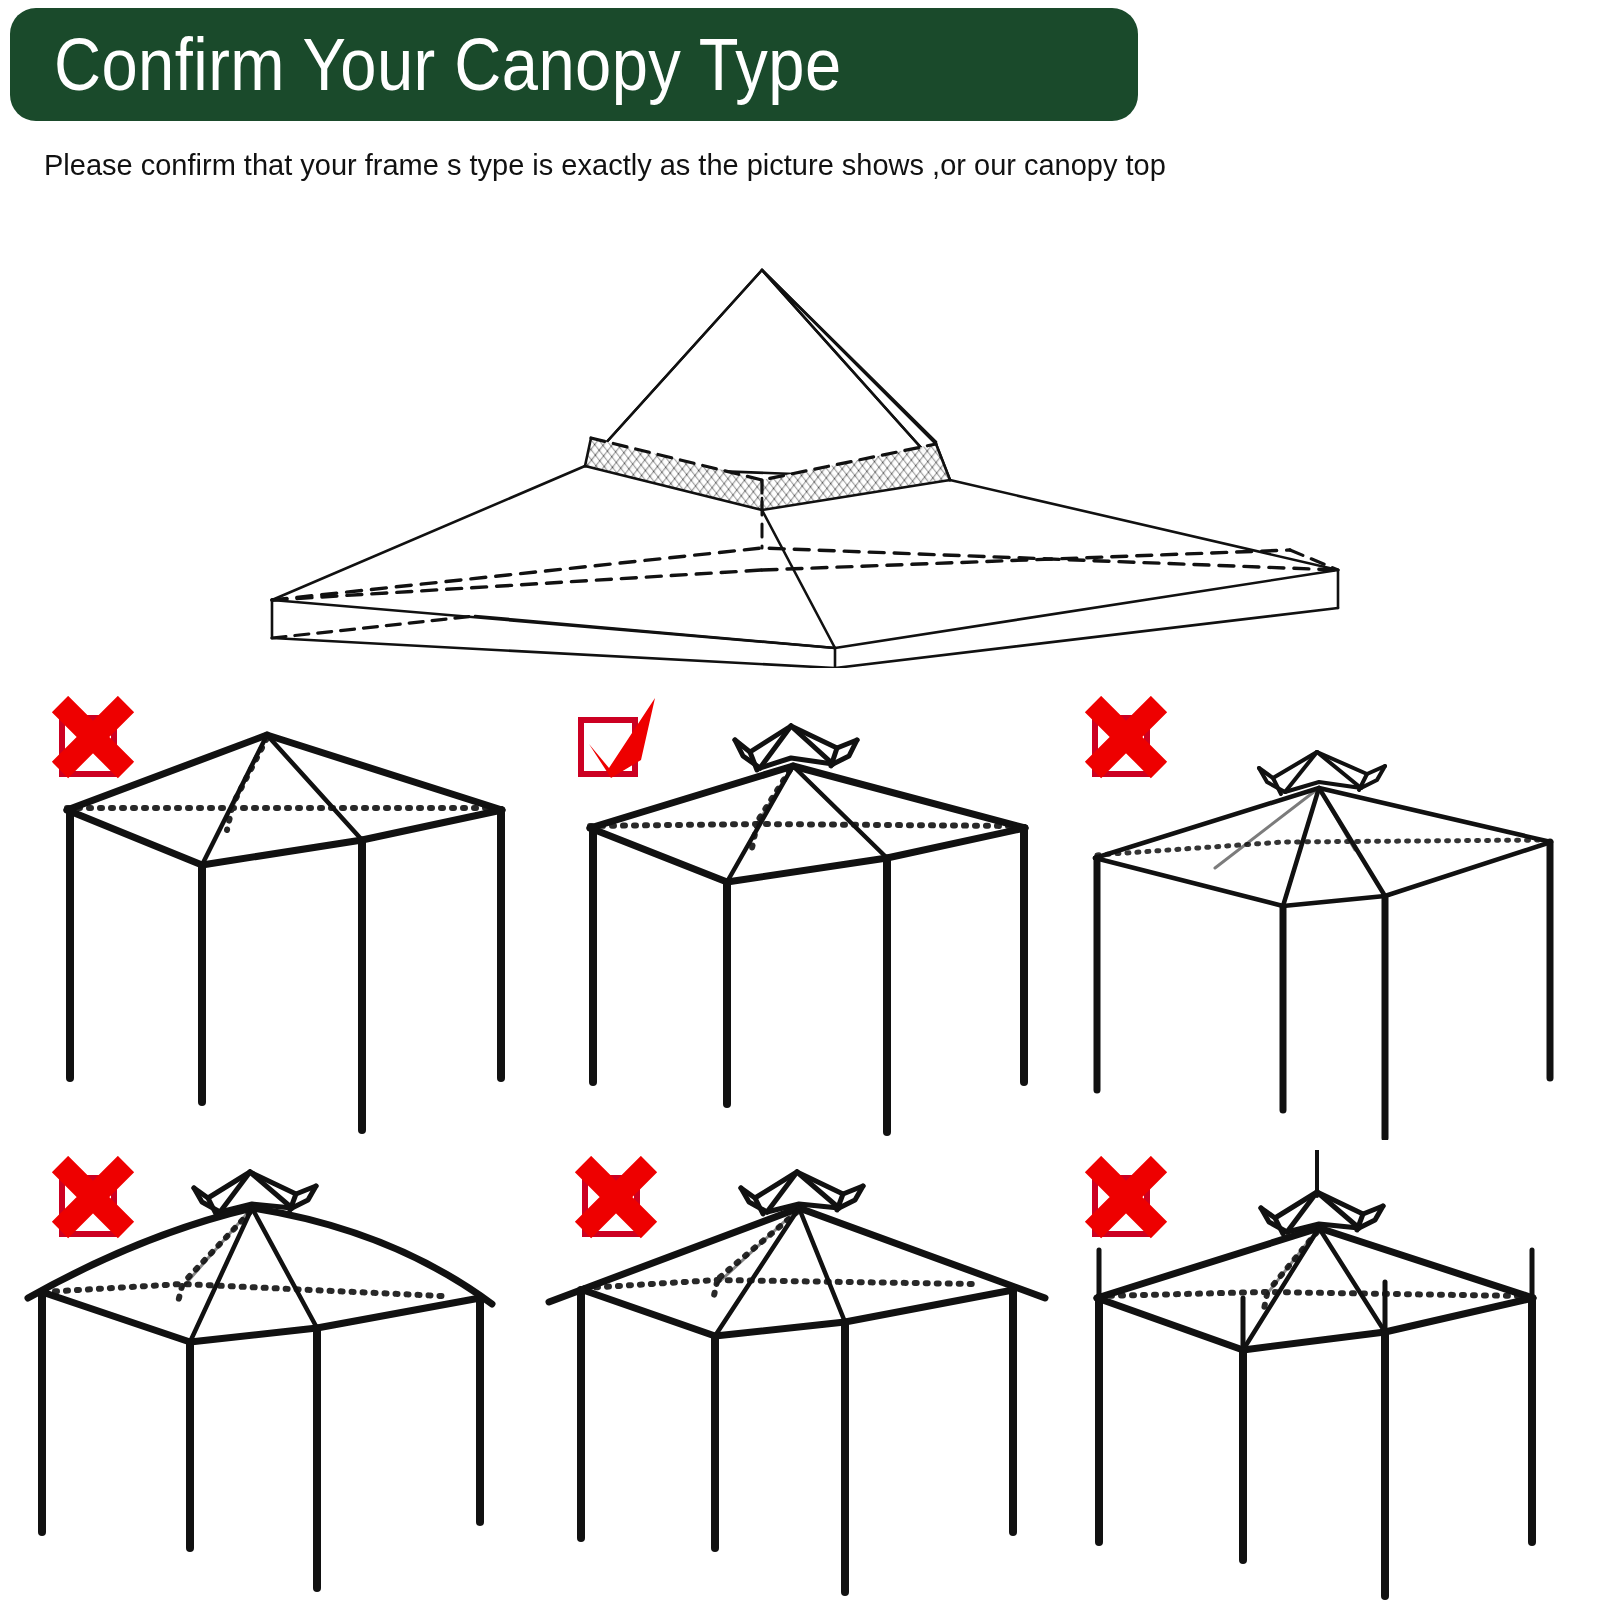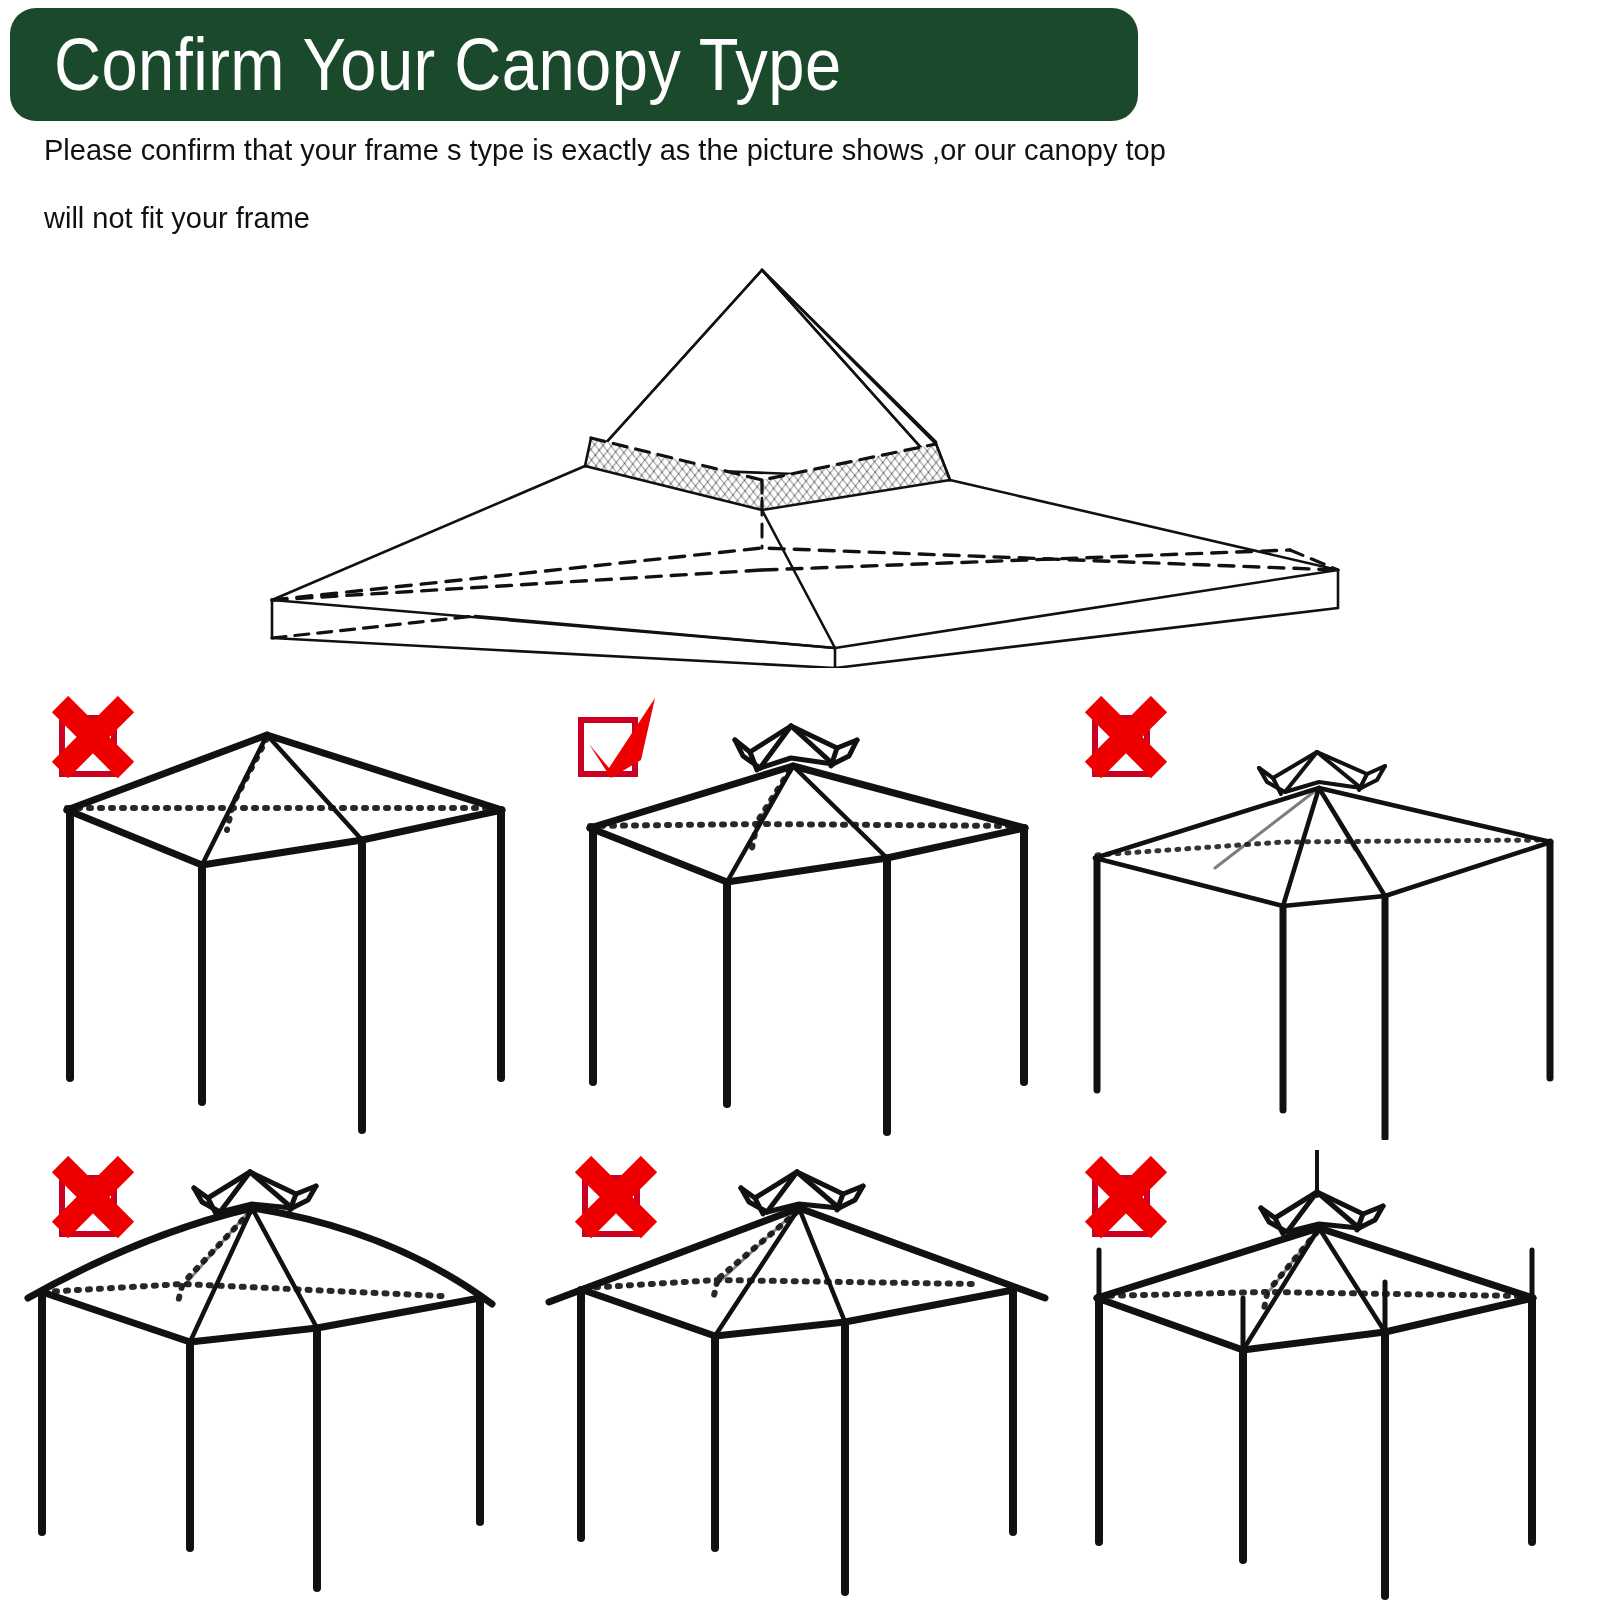--- a/index.html
+++ b/index.html
@@ -45,21 +45,21 @@
     letter-spacing: 0.5px;
     transform: scaleX(0.88);
     transform-origin: left center;
     white-space: nowrap;
   }
 
   
   .intro {
     position: absolute;
     left: 44px;
-    top: 116px;
+    top: 131px;
     width: 1420px;
     color: #111111;
     font-family: "Liberation Sans", sans-serif;
     font-size: 29px;
     line-height: 68px;
     font-weight: 400;
   }
   .intro .line { display: block; white-space: nowrap; }
 
   
@@ -107,21 +107,20 @@
 <body>
 
 <div id="page">
 
   <div class="banner">
     <div class="banner-title">Confirm Your Canopy Type</div>
   </div>
 
   <div class="intro">
     <span class="line">Please confirm that your frame s type is exactly as the picture shows ,or our canopy top</span>
-    <span class="line">will not fit your frame</span>
   </div>
 
   <div class="hero">
     <svg viewBox="0 0 1110 420" xmlns="http://www.w3.org/2000/svg">
       <defs>
         <pattern id="meshHatch" width="7" height="7" patternUnits="userSpaceOnUse" patternTransform="rotate(38)">
           <rect width="7" height="7" fill="#ffffff"></rect>
           <line x1="0" y1="0" x2="0" y2="7" stroke="#555555" stroke-width="2.6"></line>
         </pattern>
         <pattern id="meshHatch2" width="6" height="6" patternUnits="userSpaceOnUse" patternTransform="rotate(-38)">

